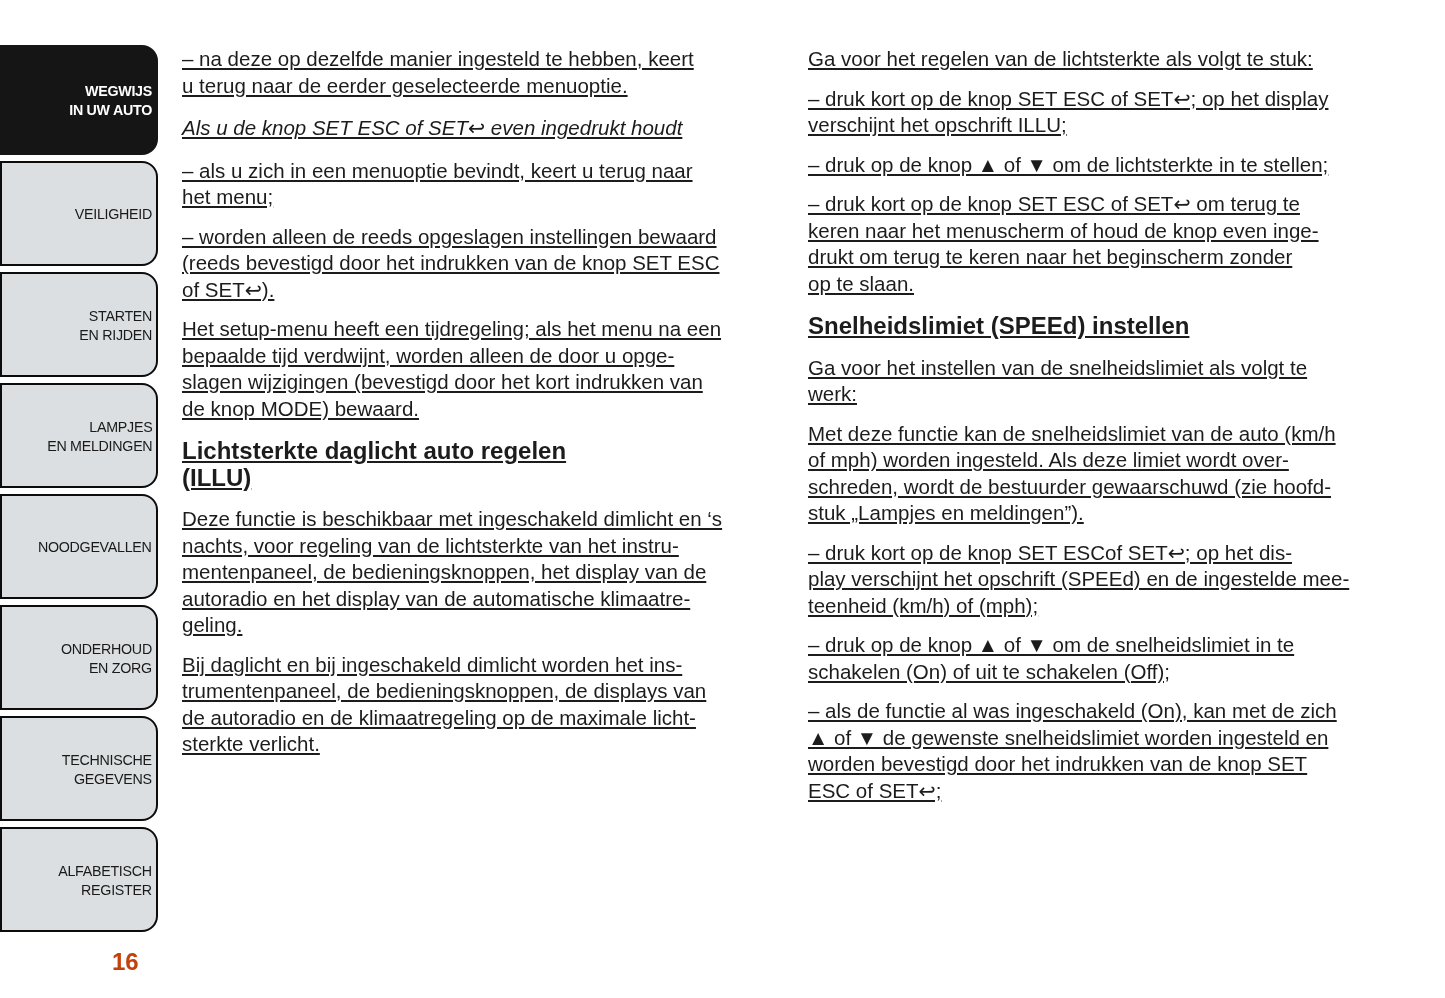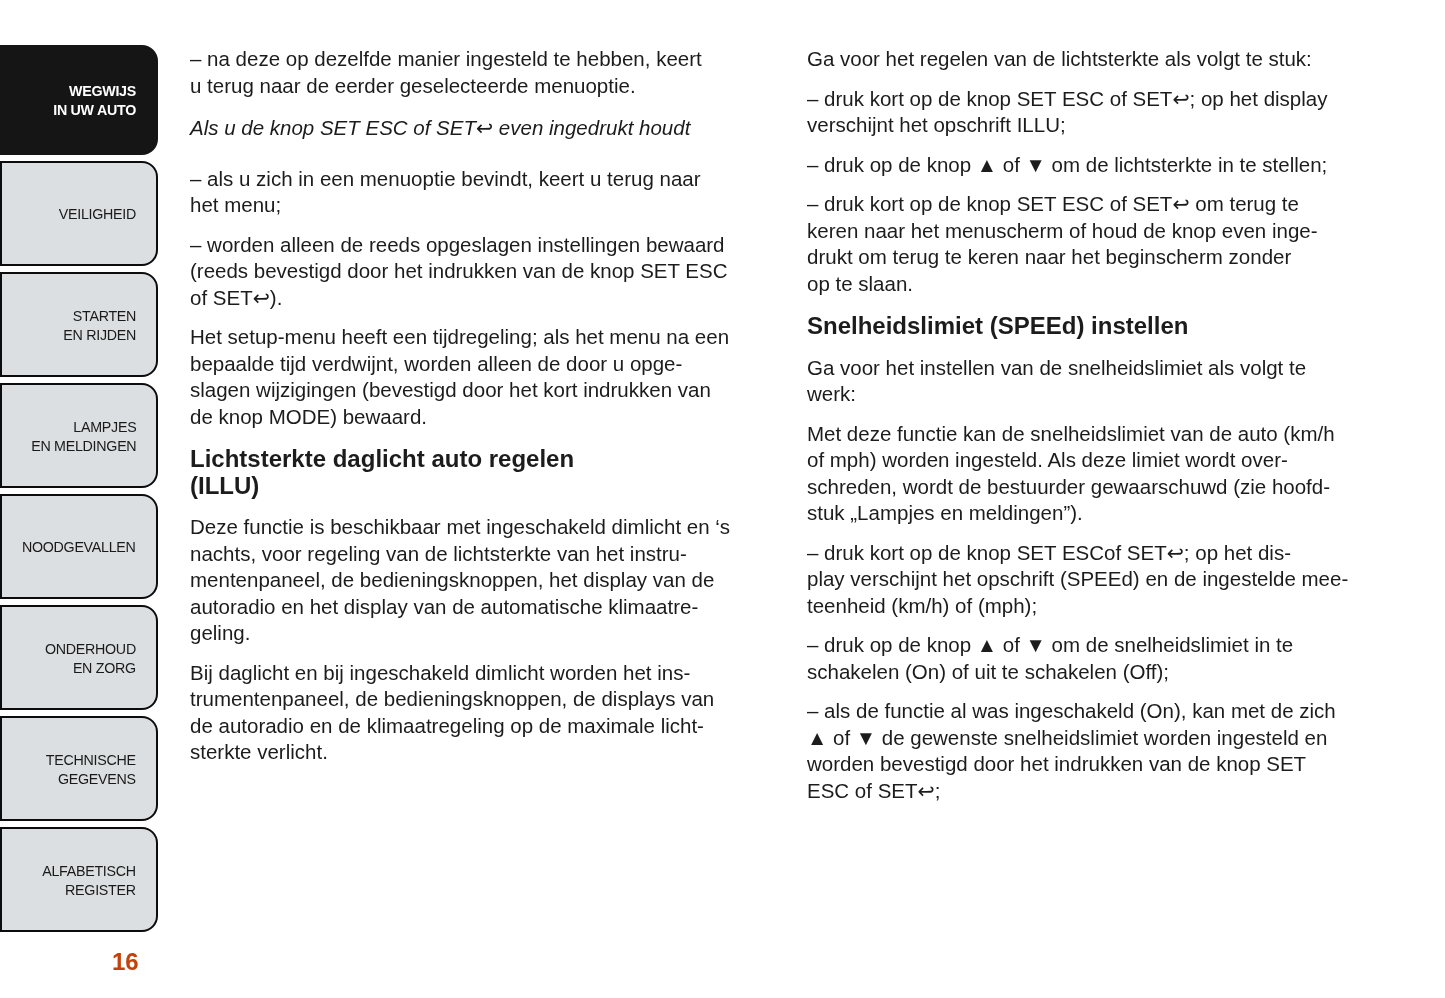--- a/index.html
+++ b/index.html
@@ -26,21 +26,21 @@
   .tab {
     box-sizing: border-box;
     width: 158px;
     height: 105px;
     background: #dcdfe1;
     border: 2px solid #0c0c0c;
     border-radius: 0 16px 16px 0;
     display: flex;
     align-items: center;
     justify-content: flex-end;
-    padding-right: 20px;
+    padding-right: 4px;
   }
   .tab.active {
     height: 110px;
     background: #151515;
     border-color: #151515;
   }
   .tab .tab-label {
     white-space: pre-line;
     text-align: right;
     font-size: 15.5px;
@@ -59,39 +59,40 @@
     left: 112px;
     top: 948px;
     font-size: 24px;
     font-weight: 700;
     color: #c2410c;
   }
 
   
   .content {
     position: absolute;
-    left: 190px;
+    left: 182px;
     top: 46px;
     display: flex;
-    gap: 25px;
+    gap: 34px;
+    text-decoration: underline;
   }
   .col { display: block; }
   .col.left  { width: 592px; }
   .col.right { width: 600px; }
 
   .para, .italic-note, .section-heading {
     white-space: pre-line;
     font-size: 20.5px;
     line-height: 26.5px;
     margin: 0 0 13px 0;
   }
   .italic-note {
     font-style: italic;
     margin-top: 16px;
-    margin-bottom: 24px;
+    margin-bottom: 16px;
   }
   .section-heading {
     font-weight: 700;
     font-size: 24px;
     margin-top: 16px;
     margin-bottom: 15px;
   }
 </style>
 </head>
 <body>

